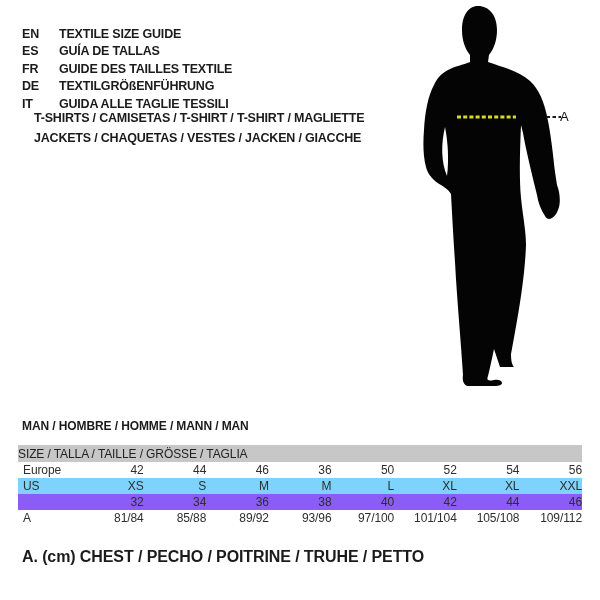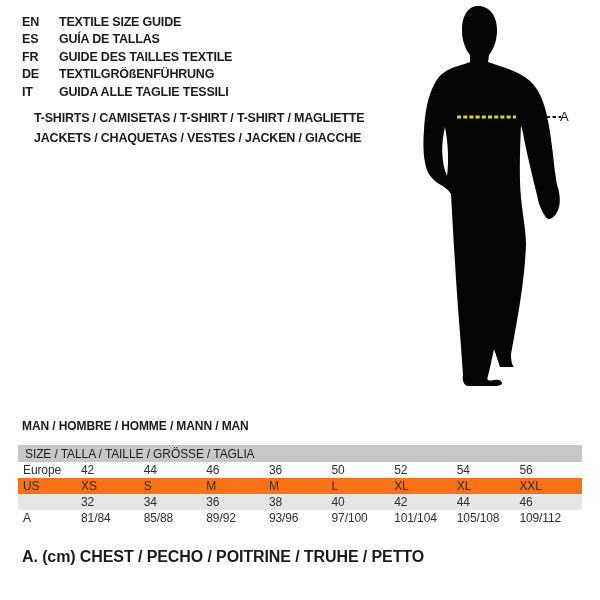--- a/index.html
+++ b/index.html
@@ -2,41 +2,41 @@
 <html><head>
 <meta charset="utf-8">
 <style>
   html,body { margin:0; padding:0; background:#fff; }
   .canvas {
     position:relative; width:600px; height:600px; background:#ffffff;
     font-family:"Liberation Sans", sans-serif; color:#1b1b1b; overflow:hidden;
   }
 
   
-  .lang-list { position:absolute; left:22px; top:14px; }
+  .lang-list { position:absolute; left:22px; top:26px; }
   .lang-row  { display:flex; line-height:17.4px; font-size:12.5px; font-weight:700; letter-spacing:-0.2px; }
   .lang-code { width:37px; }
 
   
   .category { position:absolute; left:34px; top:109px; font-size:12.5px; font-weight:700;
               line-height:19.5px; letter-spacing:-0.2px; }
 
   
   .figure-svg { position:absolute; left:415px; top:4px; }
   .measure-a  { position:absolute; left:560px; top:109px; font-size:13px; color:#111; }
 
   
   .man-label { position:absolute; left:22px; top:419px; font-size:12px; font-weight:700; letter-spacing:-0.1px; }
 
   
   .size-table { position:absolute; left:18px; top:445px; width:564px; font-size:12px; color:#2e2e2e; letter-spacing:-0.1px; }
-  .t-header   { height:17px; display:flex; align-items:center; padding-left:7px; color:#222; }
+  .t-header   { height:17px; display:flex; align-items:center; padding-left:0; color:#222; }
   .t-row      { display:flex; height:16px; align-items:center; }
   .t-label    { width:58px; padding-left:5px; }
-  .t-cell     { flex:1; text-align:left; }
+  .t-cell     { flex:1; text-align:right; }
 
   
   .footnote { position:absolute; left:22px; top:548px; font-size:16px; font-weight:700; letter-spacing:-0.1px; }
 </style>
 </head>
 <body>
 
 <div class="canvas">
 
   <div class="lang-list">
@@ -122,33 +122,33 @@
       <span class="t-cell">42</span>
       <span class="t-cell">44</span>
       <span class="t-cell">46</span>
       <span class="t-cell">36</span>
       <span class="t-cell">50</span>
       <span class="t-cell">52</span>
       <span class="t-cell">54</span>
       <span class="t-cell">56</span>
     </div>
 
-    <div class="t-row shaded" style="background:#f97316">
+    <div class="t-row shaded" style="background:#7dd3fc">
       <span class="t-label">US</span>
       <span class="t-cell">XS</span>
       <span class="t-cell">S</span>
       <span class="t-cell">M</span>
       <span class="t-cell">M</span>
       <span class="t-cell">L</span>
       <span class="t-cell">XL</span>
       <span class="t-cell">XL</span>
       <span class="t-cell">XXL</span>
     </div>
 
-    <div class="t-row shaded" style="background:#e5e5e5">
+    <div class="t-row shaded" style="background:#8b5cf6">
       <span class="t-label"></span>
       <span class="t-cell">32</span>
       <span class="t-cell">34</span>
       <span class="t-cell">36</span>
       <span class="t-cell">38</span>
       <span class="t-cell">40</span>
       <span class="t-cell">42</span>
       <span class="t-cell">44</span>
       <span class="t-cell">46</span>
     </div>

